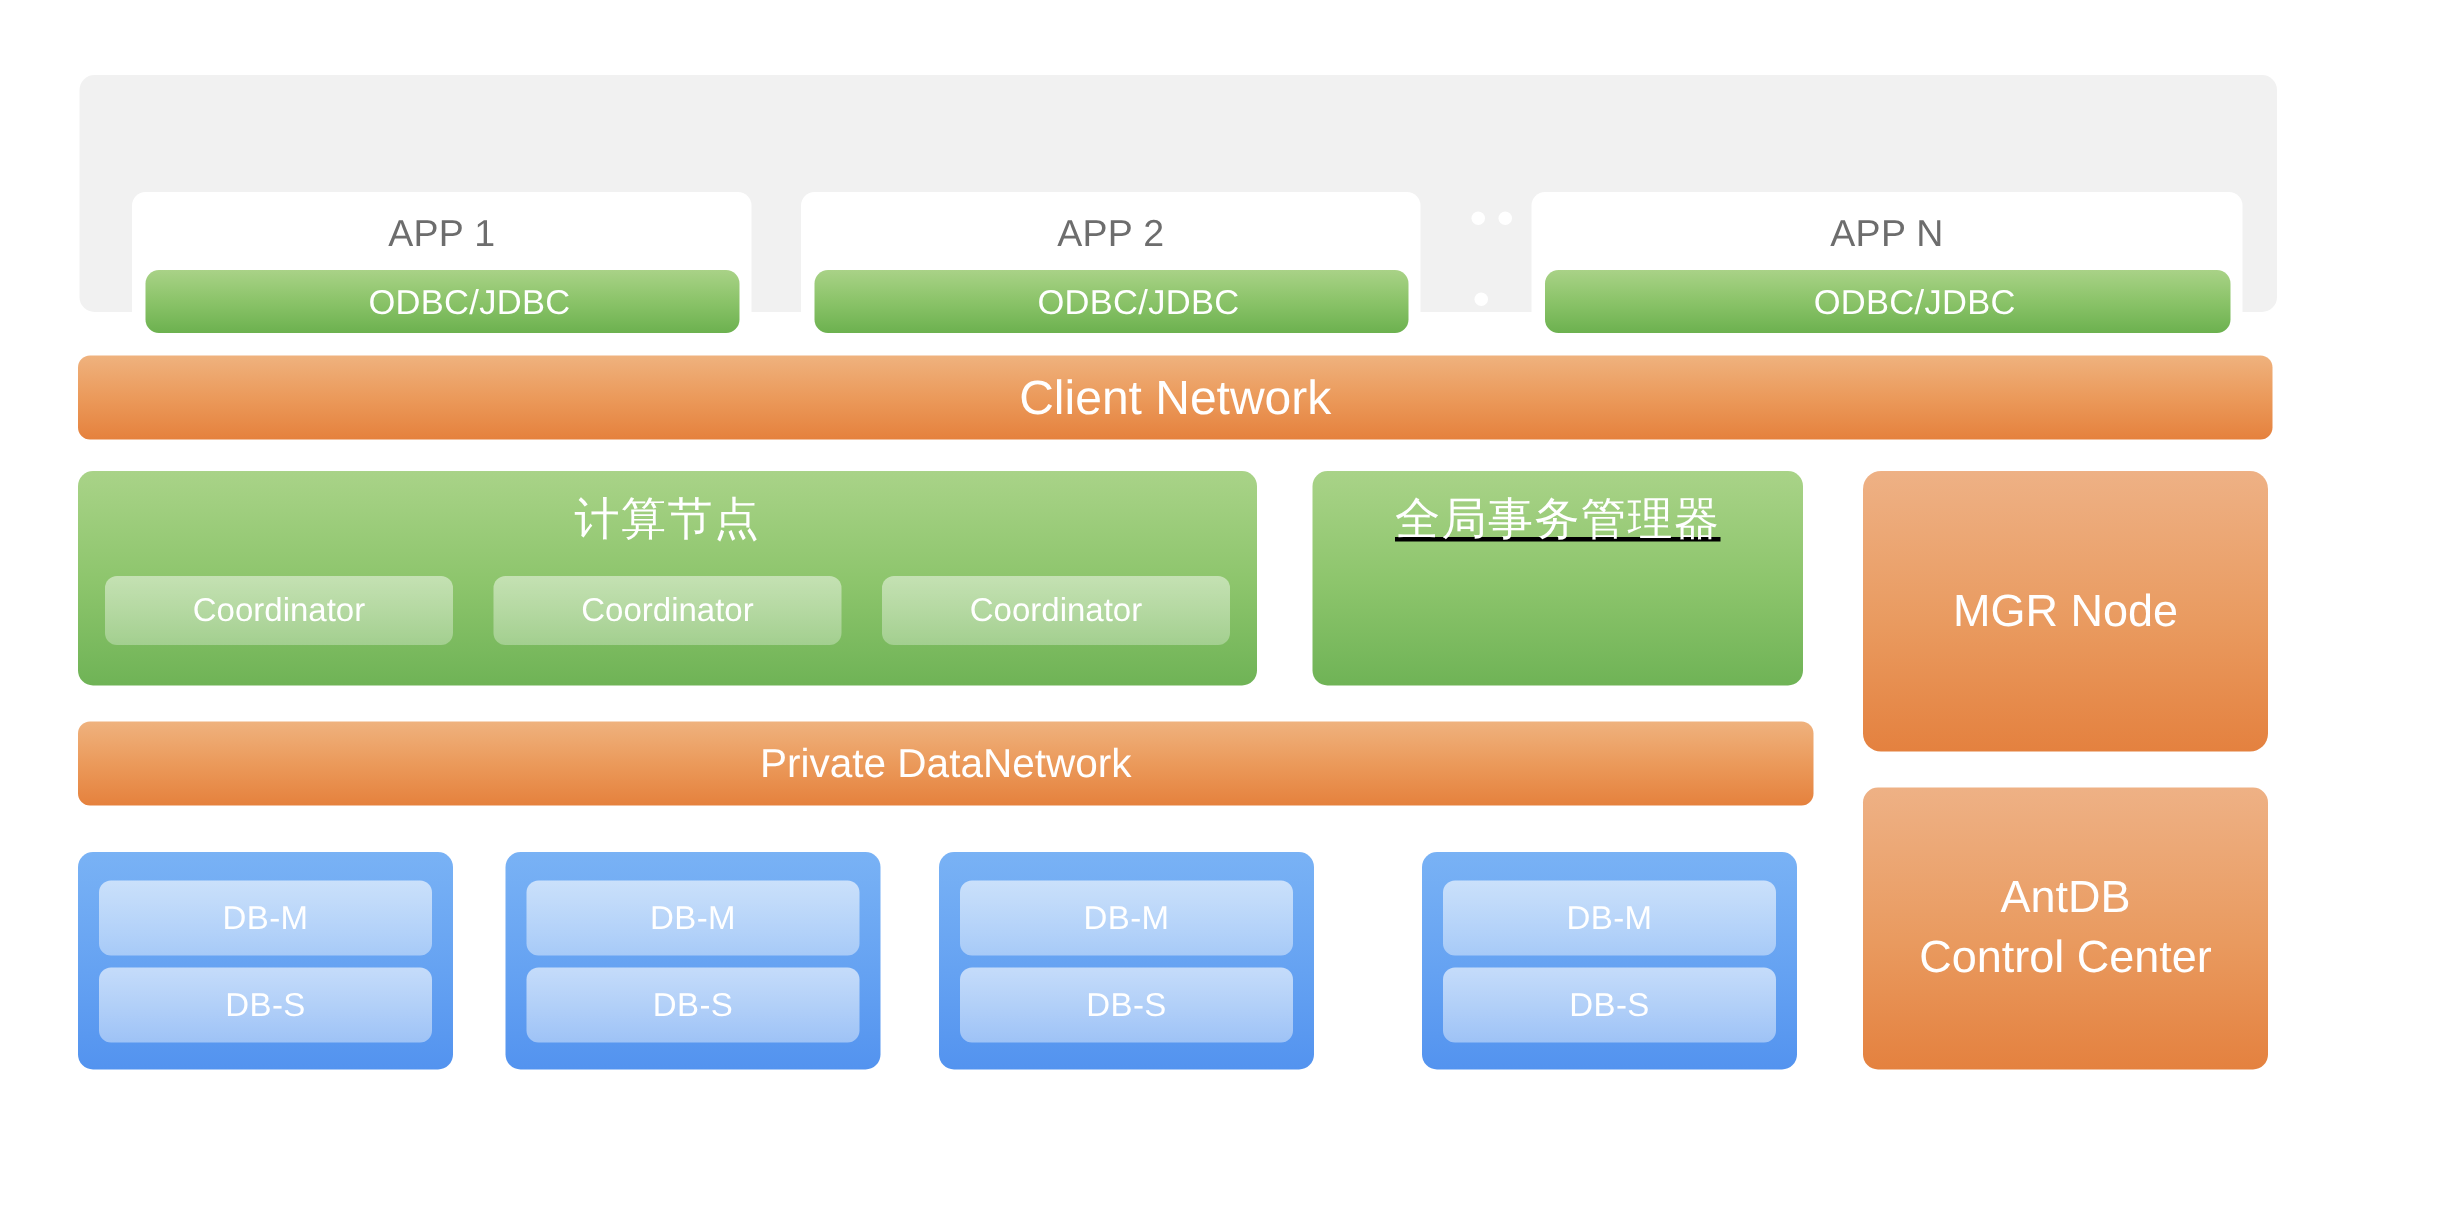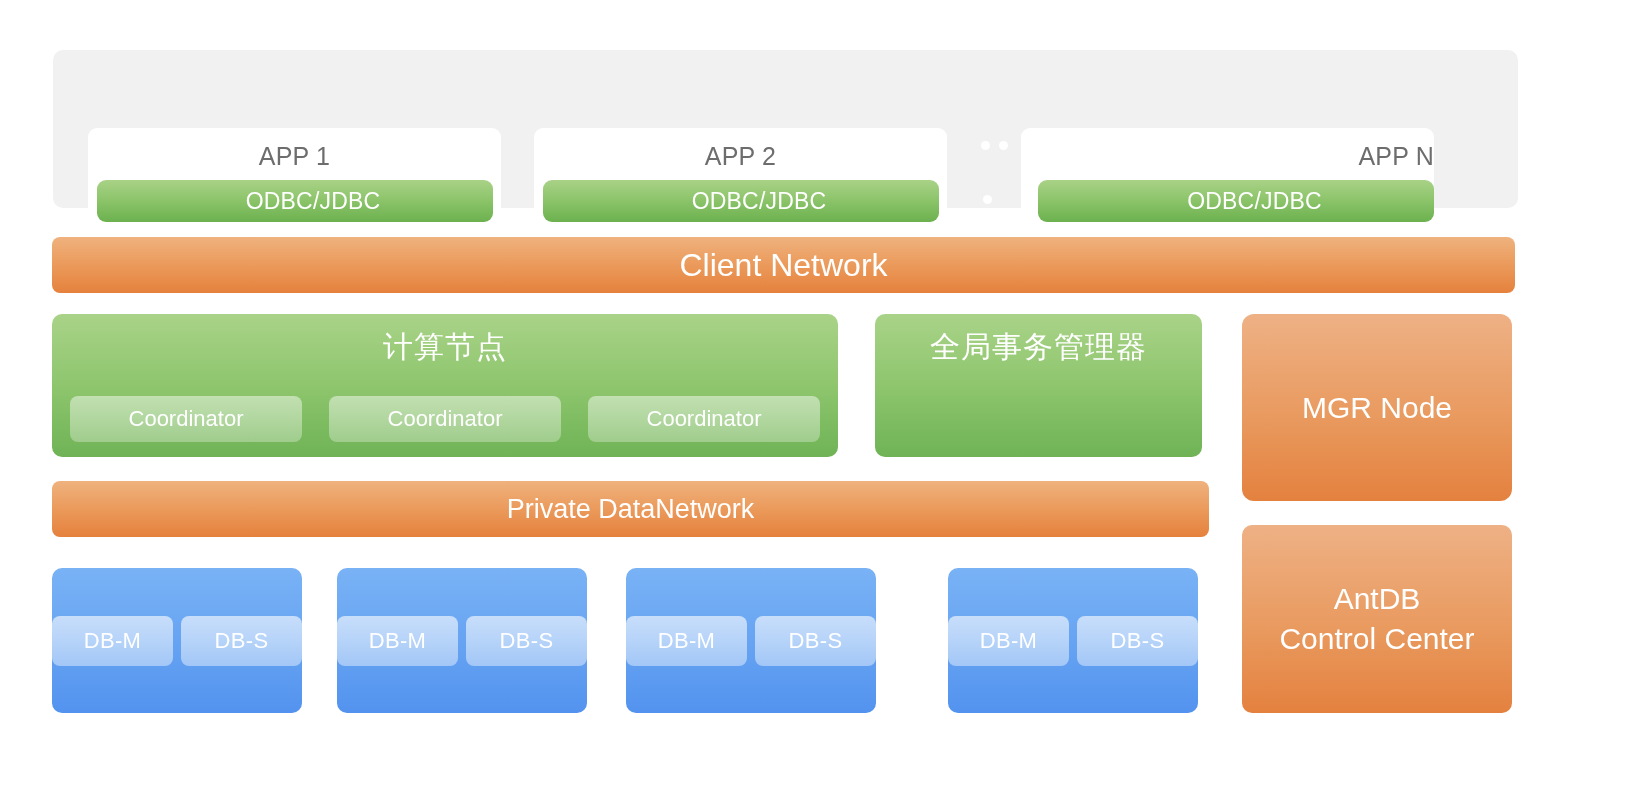--- a/index.html
+++ b/index.html
@@ -91,37 +91,37 @@
   .green-title {
     color: #ffffff;
     font-size: 30px;
     line-height: 1;
     margin-top: 18px;
     letter-spacing: 1px;
   }
   .green-sub-row {
     display: flex;
     gap: 27px;
-    margin-top: 34px;
+    margin-top: 22px;
     width: 100%;
     justify-content: center;
     box-sizing: border-box;
     padding: 0 18px;
   }
   .green-chip {
     height: 46px;
     border-radius: 8px;
     background: linear-gradient(180deg, rgba(255,255,255,.48) 0%, rgba(255,255,255,.30) 100%);
     color: #ffffff;
     font-size: 22px;
     flex: 1 1 0;
   }
 
   .compute { left: 52px; top: 314px; width: 786px; height: 143px; }
-  .gtm { left: 875px; top: 314px; width: 327px; height: 143px; }
+  .gtm { left: 875px; top: 314px; width: 327px; height: 143px; text-decoration: underline; }
   .gtm .green-chip { flex: 0 0 213px; }
 
   
   .right-block {
     left: 1242px;
     width: 270px;
     border-radius: 10px;
     background: linear-gradient(180deg, #eeb185 0%, #e99a5f 55%, #e4813f 100%);
     color: #ffffff;
     font-size: 30px;
@@ -130,21 +130,21 @@
   .mgr { top: 314px; height: 187px; border-radius: 12px; }
   .acc { top: 525px; height: 188px; }
 
   
   .db-group {
     top: 568px;
     height: 145px;
     border-radius: 10px;
     background: linear-gradient(180deg, #79b2f5 0%, #65a2f2 55%, #5393ef 100%);
     display: flex;
-    flex-direction: row;
+    flex-direction: column;
     align-items: center;
     justify-content: center;
     gap: 8px;
   }
   .db-chip {
     width: calc(100% - 28px);
     height: 50px;
     border-radius: 8px;
     background: linear-gradient(180deg, rgba(255,255,255,.62) 0%, rgba(255,255,255,.42) 100%);
     color: #ffffff;
@@ -159,21 +159,21 @@
 
   <div class="abs app-panel">
     <div class="abs app-card ctr" style="left:35px;width:413px;">
       <div class="app-title">APP 1</div>
       <div class="driver-pill ctr">ODBC/JDBC</div>
     </div>
     <div class="abs app-card ctr" style="left:481px;width:413px;">
       <div class="app-title">APP 2</div>
       <div class="driver-pill ctr">ODBC/JDBC</div>
     </div>
-    <div class="abs app-card ctr" style="left:968px;width:413px;align-items:flex-end;">
+    <div class="abs app-card ctr" style="left:968px;width:474px;">
       <div class="app-title">APP N</div>
       <div class="driver-pill ctr">ODBC/JDBC</div>
     </div>
 
     <span class="dot" style="left:928px;top:91px;width:9px;height:9px;"></span>
     <span class="dot" style="left:946px;top:91px;width:9px;height:9px;"></span>
     <span class="dot" style="left:930px;top:145px;width:9px;height:9px;"></span>
   </div>
 
   <div class="abs net-band client ctr">Client Network</div>

